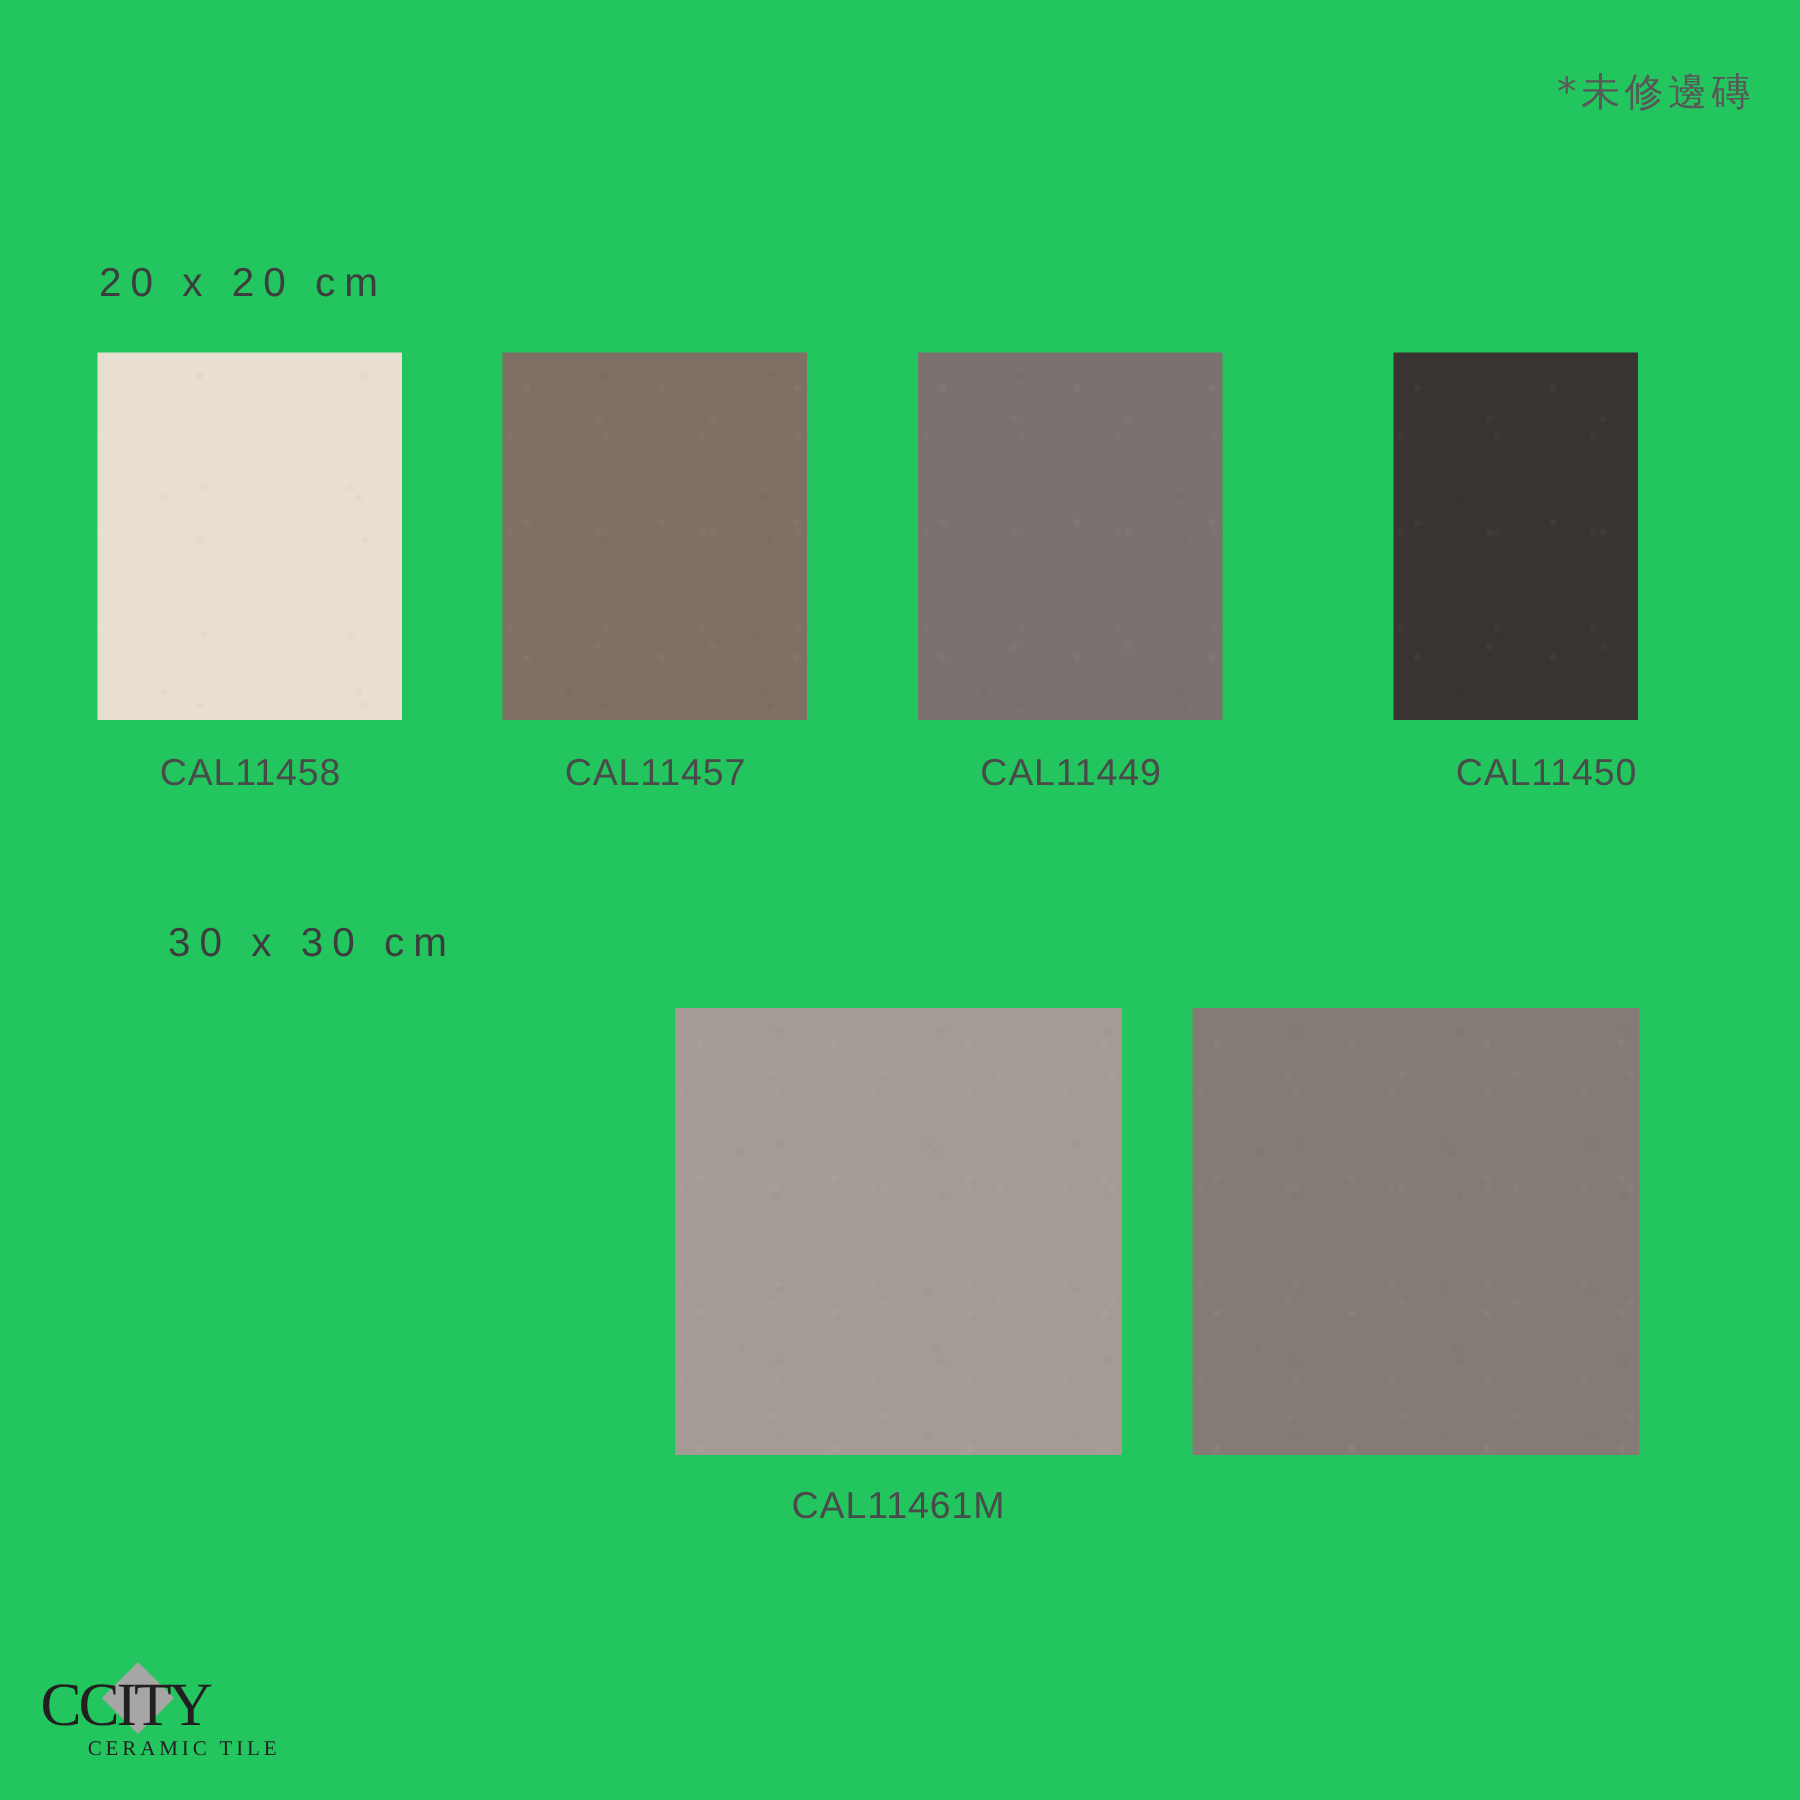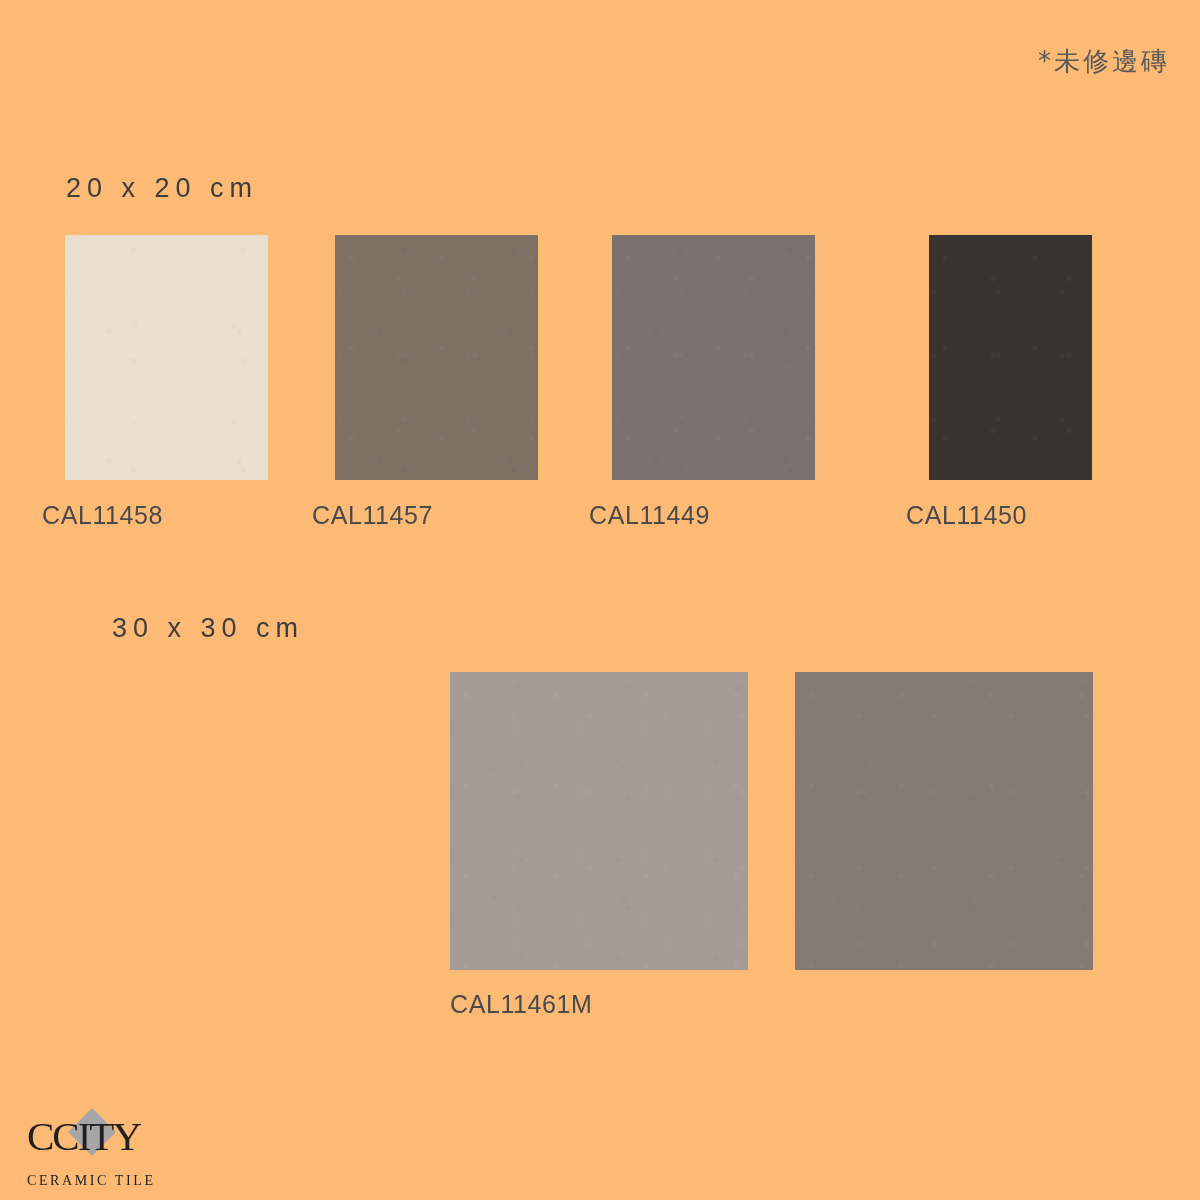--- a/index.html
+++ b/index.html
@@ -9,21 +9,21 @@
     height:1200px;
     background:#ffffff;
     font-family:"Liberation Sans", sans-serif;
     overflow:hidden;
   }
 
   #page {
     position:relative;
     width:1200px;
     height:1200px;
-    background:#fdba74;
+    background:#22c55e;
   }
 
   
   .note {
     position:absolute;
     right:30px;
     top:44px;
     font-size:26px;
     letter-spacing:3px;
     color:#585858;
@@ -70,21 +70,21 @@
       radial-gradient(circle at 84% 58%, rgba(255,255,255,.03) 0 2px, transparent 3px),
       radial-gradient(circle at 34% 74%, rgba(0,0,0,.022) 0 2px, transparent 3px),
       radial-gradient(circle at 8% 88%, rgba(255,255,255,.025) 0 2px, transparent 3px),
       radial-gradient(circle at 72% 92%, rgba(0,0,0,.02) 0 2px, transparent 3px);
     background-size:90px 90px, 110px 110px, 76px 76px, 130px 130px, 64px 64px, 98px 98px;
     pointer-events:none;
   }
 
   .code {
     display:block;
-    text-align:left;
+    text-align:center;
     font-size:25px;
     color:#4a4a4a;
     letter-spacing:0.6px;
     white-space:nowrap;
     font-family:"Liberation Sans", sans-serif;
   }
 
   
   #group-20 .chip { height:245px; }
   #group-20 .code { margin-top:21px; }
@@ -132,26 +132,27 @@
     top:0;
     font-family:"Liberation Serif", serif;
     font-size:41px;
     line-height:40px;
     font-weight:400;
     color:#231f20;
     letter-spacing:-2px;
     text-align:center;
   }
   .logo-sub {
-    margin-top:17px;
+    margin-top:3px;
     font-family:"Liberation Serif", serif;
     font-size:14px;
     letter-spacing:2.6px;
     color:#231f20;
     white-space:nowrap;
+    text-align:right;
   }
 </style>
 </head>
 <body>
 
 <div id="page">
 
   <div class="note">*未修邊磚</div>
 
   <div class="size-label row1">20 x 20 cm</div>

